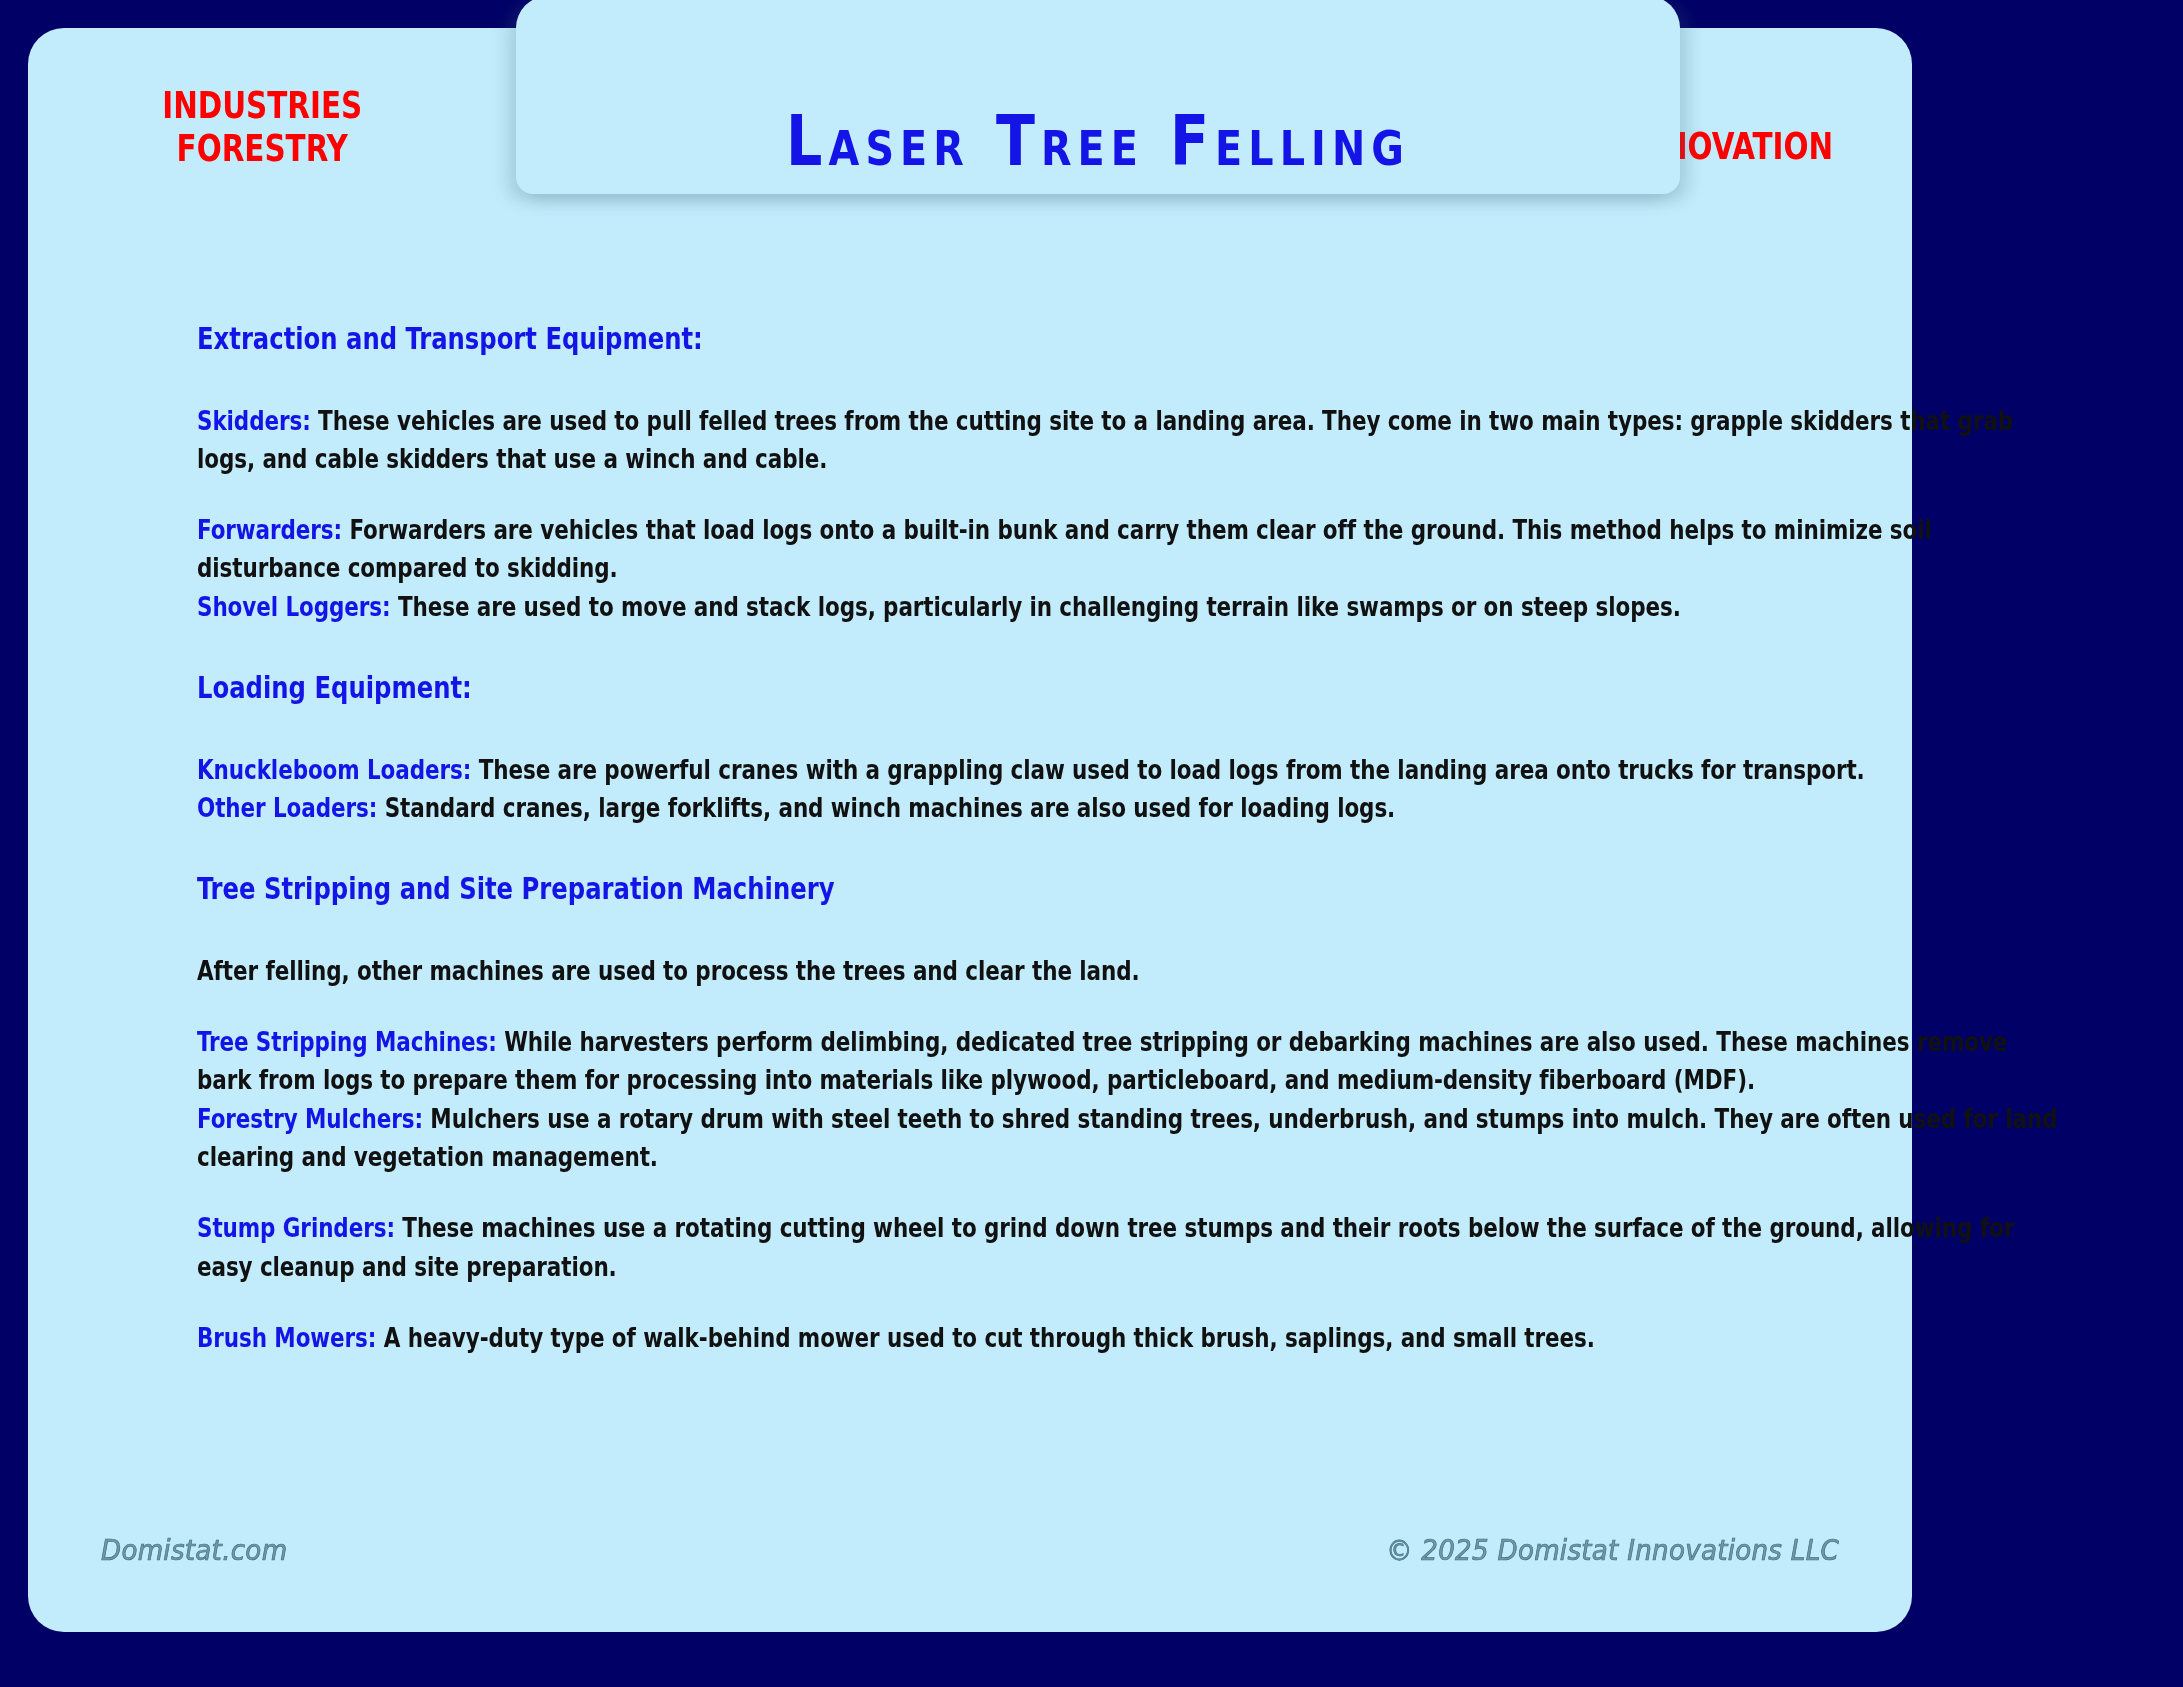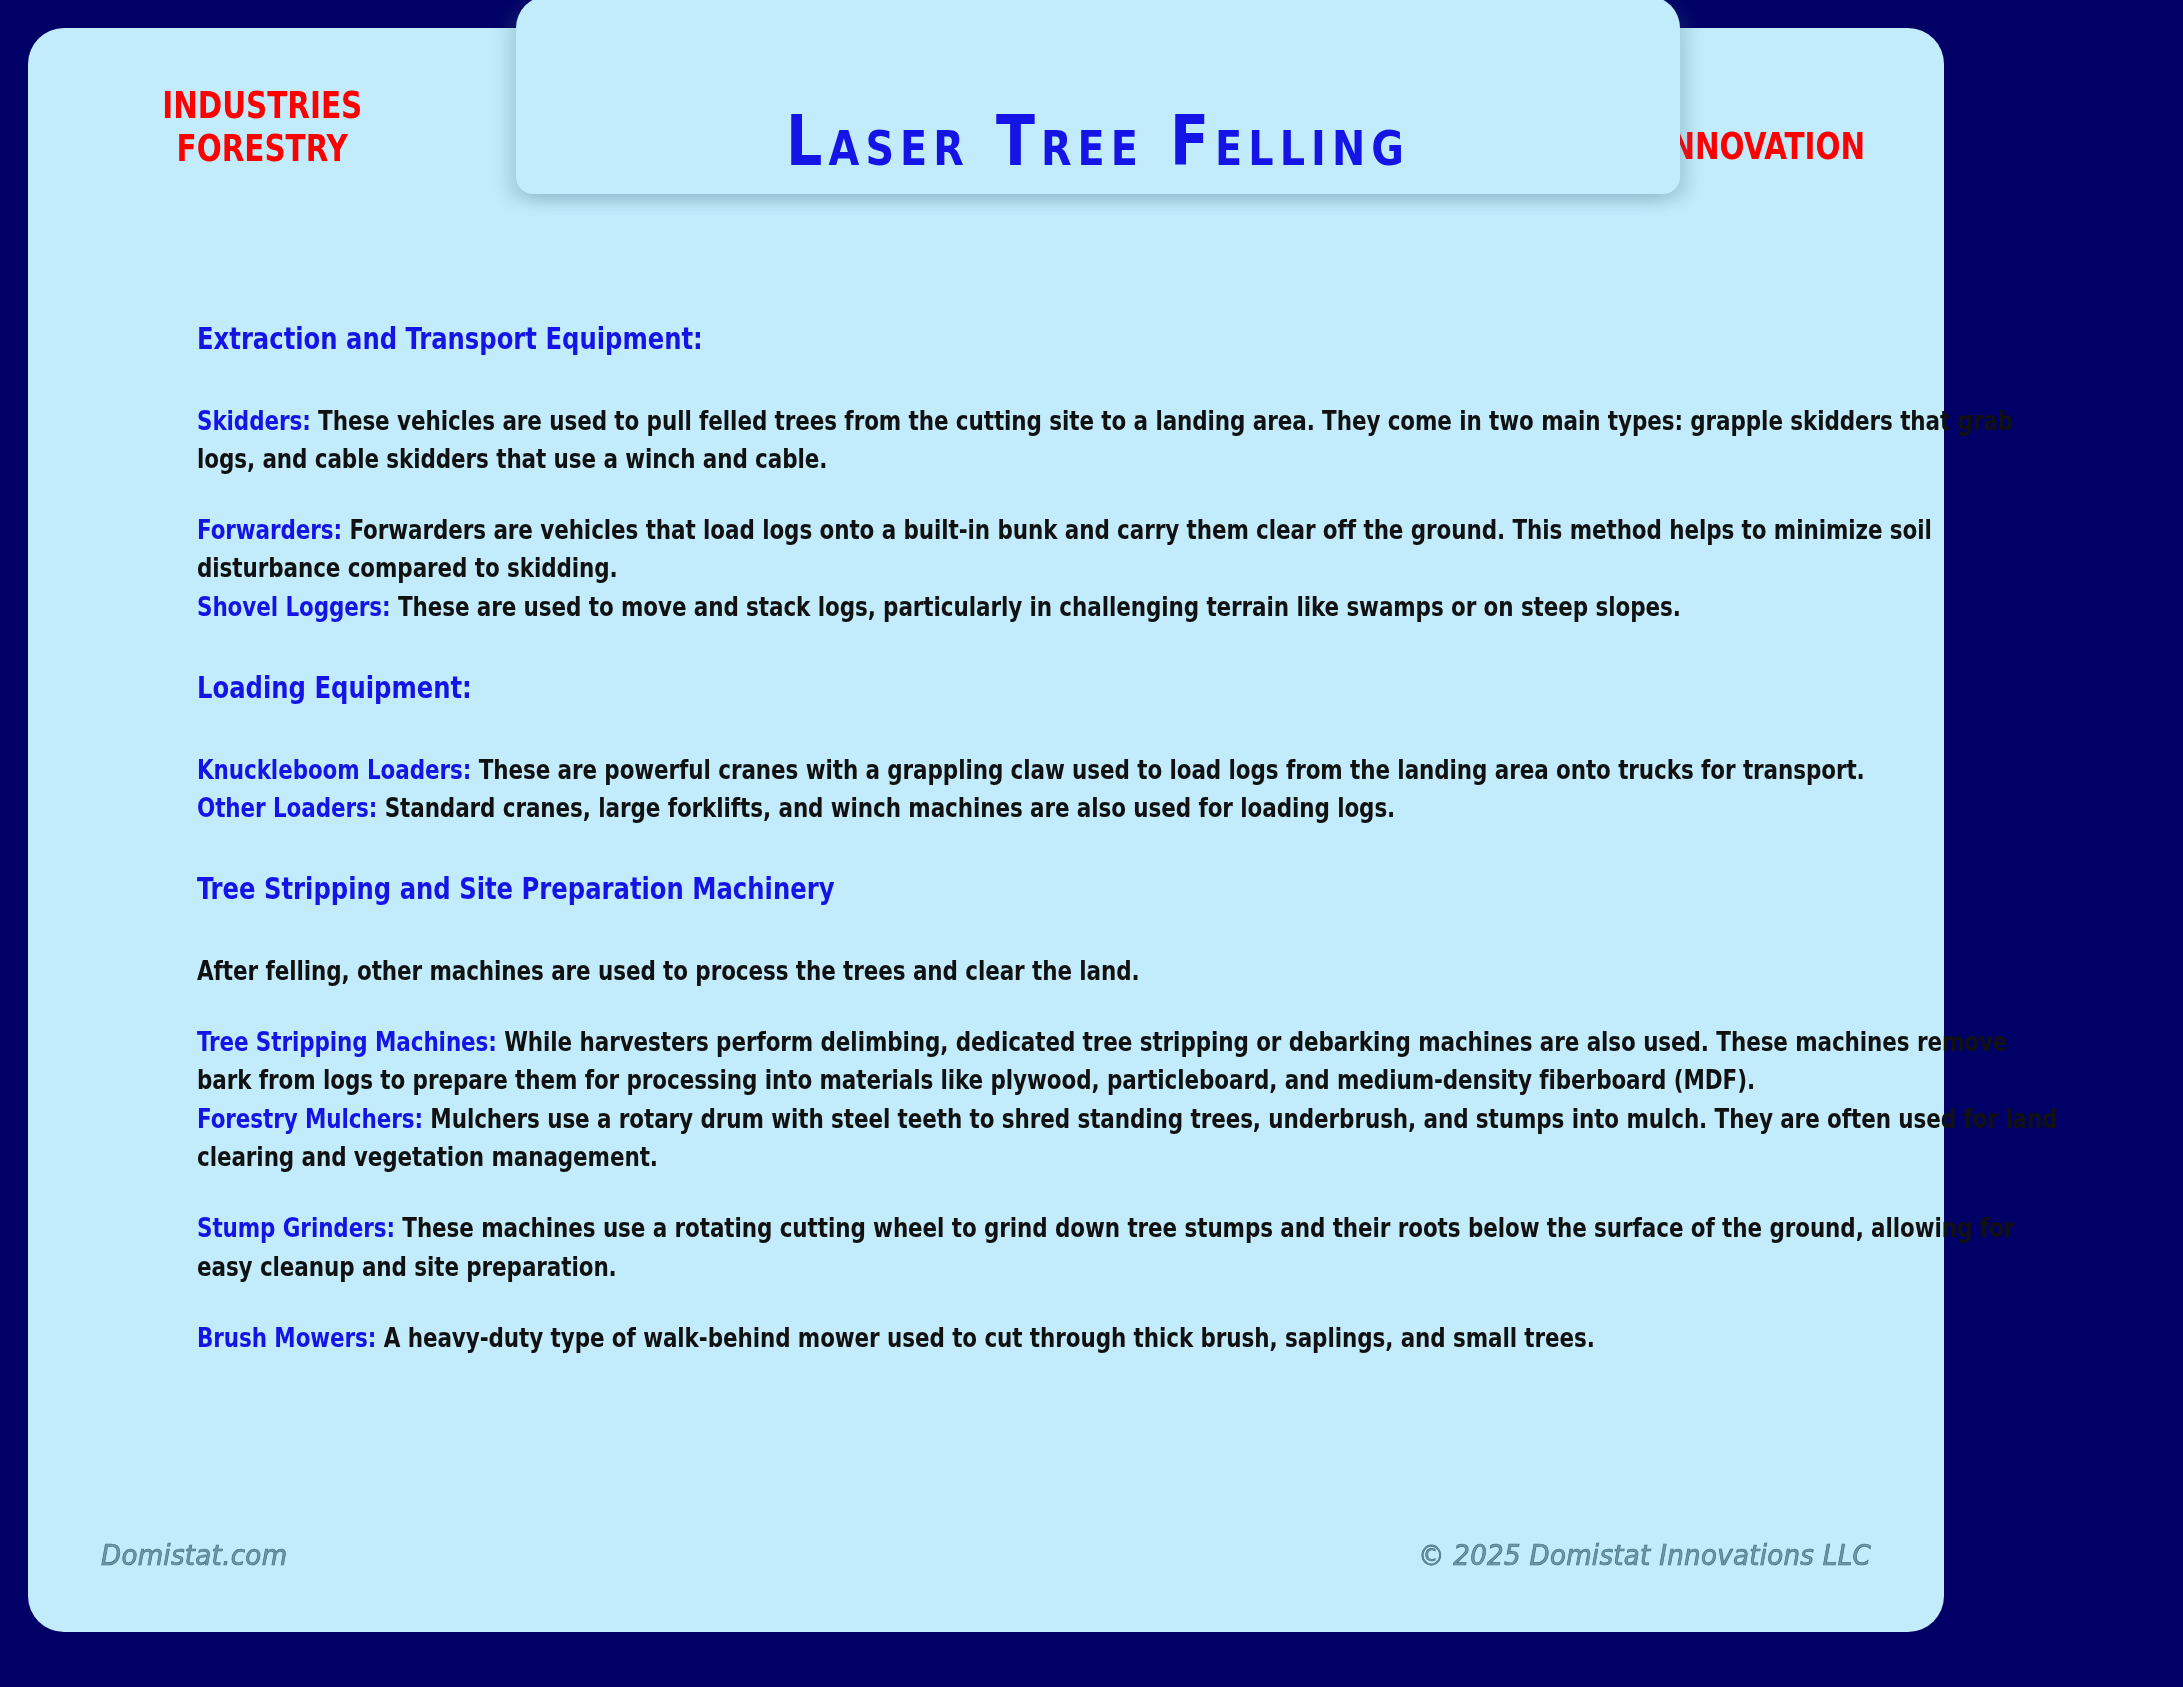--- a/index.html
+++ b/index.html
@@ -25,21 +25,20 @@
   
   .main-card {
     position: absolute;
     left: 28px;
     top: 28px;
     width: 1884px;
     height: 1604px;
     background: #c2ecfb;
     border-radius: 36px;
     box-shadow: 0 0 0 0 rgba(0,0,0,0);
-    padding-left: 32px;
   }
 
   
   .title-card {
     position: absolute;
     left: 516px;
     top: -4px;
     width: 1164px;
     height: 198px;
     background: #c2ecfb;
@@ -129,24 +128,24 @@
   }
 
   .gap-lg { height: 45px; }
   .gap-md { height: 33px; }
 
   
   .footer {
     position: absolute;
     left: 28px;
     right: 28px;
-    bottom: 60px;
+    bottom: 53px;
     height: 46px;
     display: flex;
-    align-items: flex-end;
+    align-items: flex-start;
     justify-content: space-between;
     padding: 0 45px;
     box-sizing: border-box;
   }
   .footer-text {
     font-family: "DejaVu Sans Condensed", "Liberation Sans Narrow", "Liberation Sans", sans-serif;
     font-weight: 300;
     font-style: italic;
     font-size: 29px;
     color: #6f98a8;

